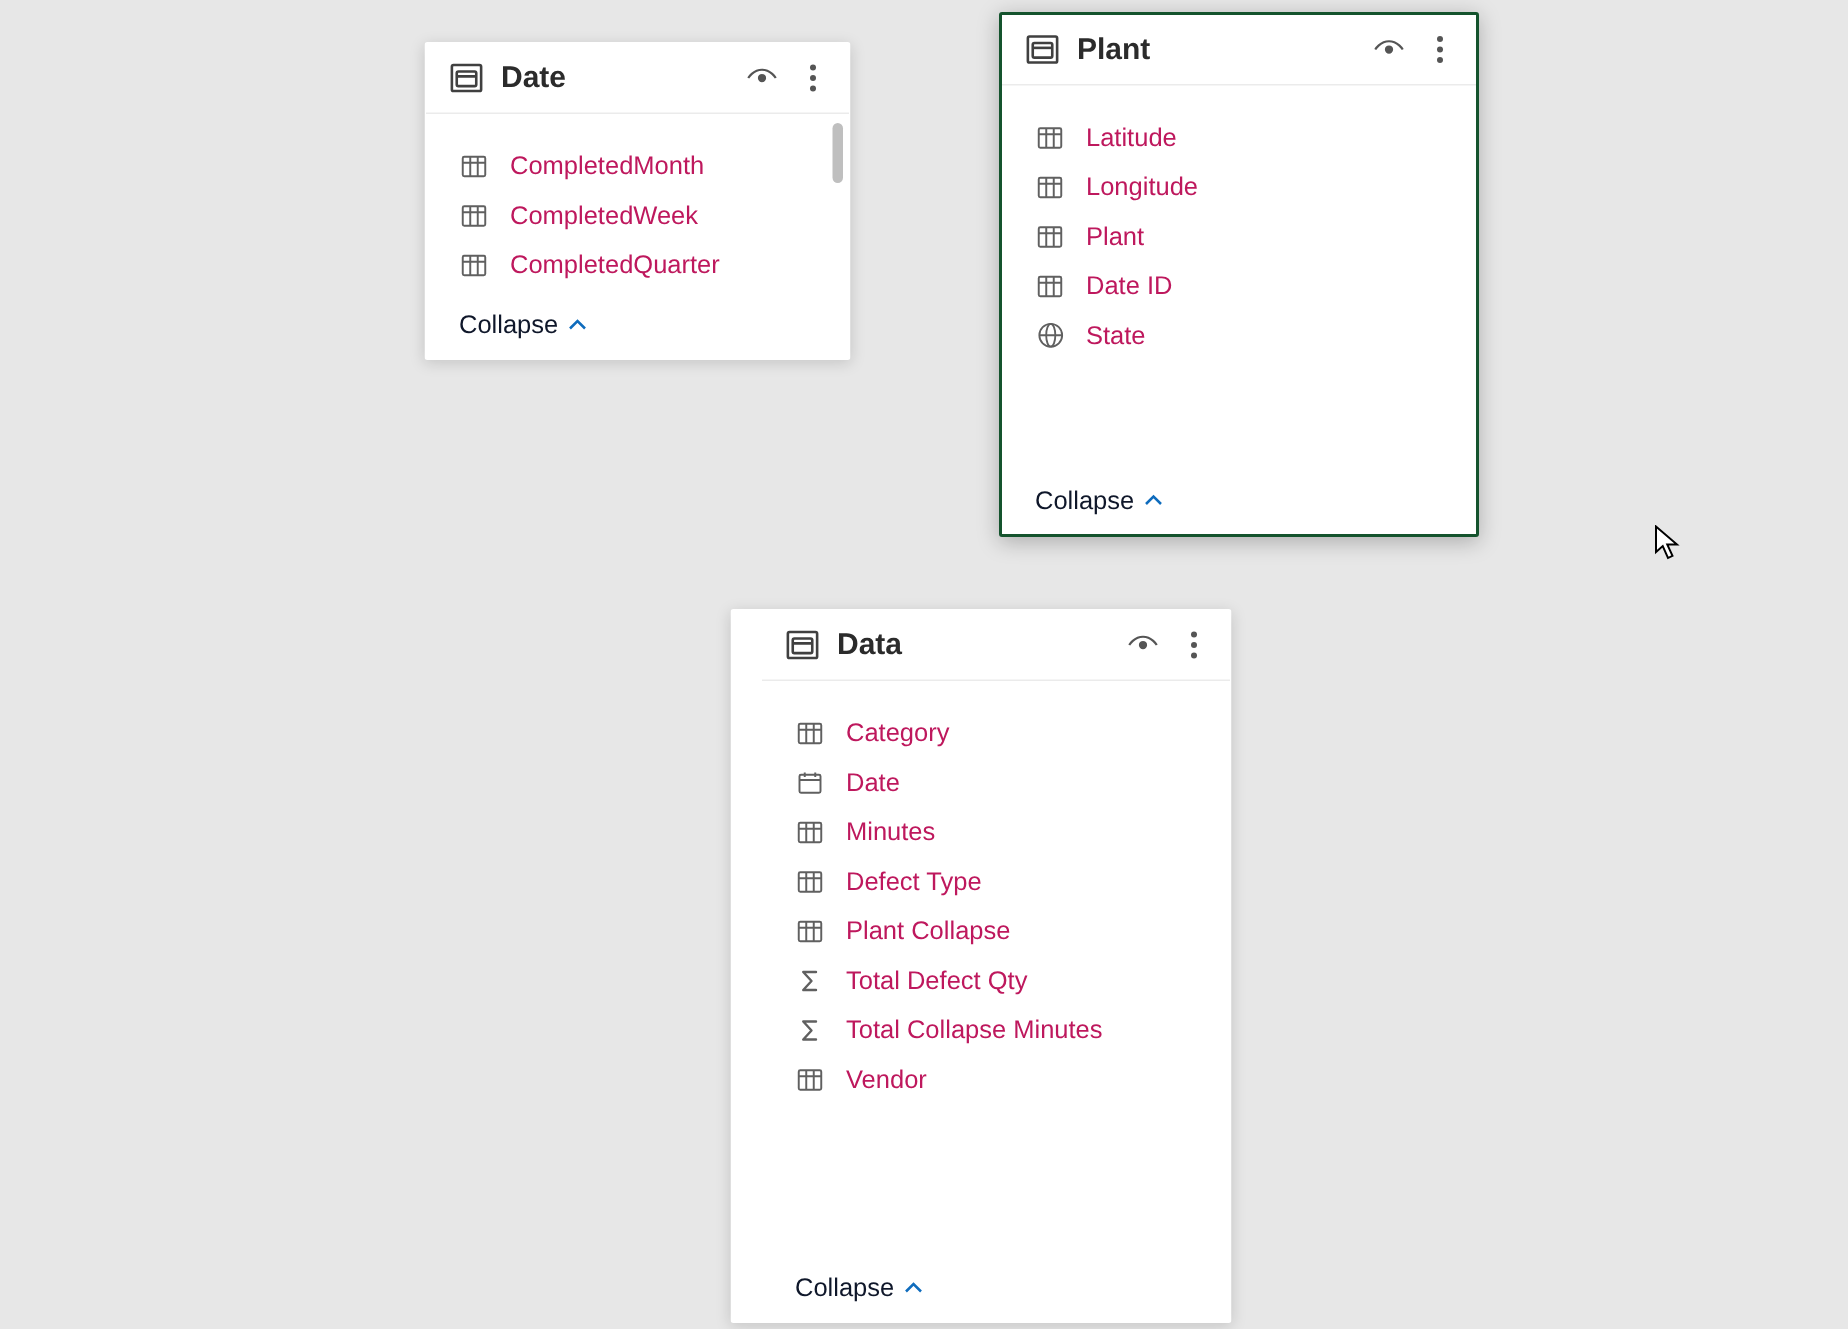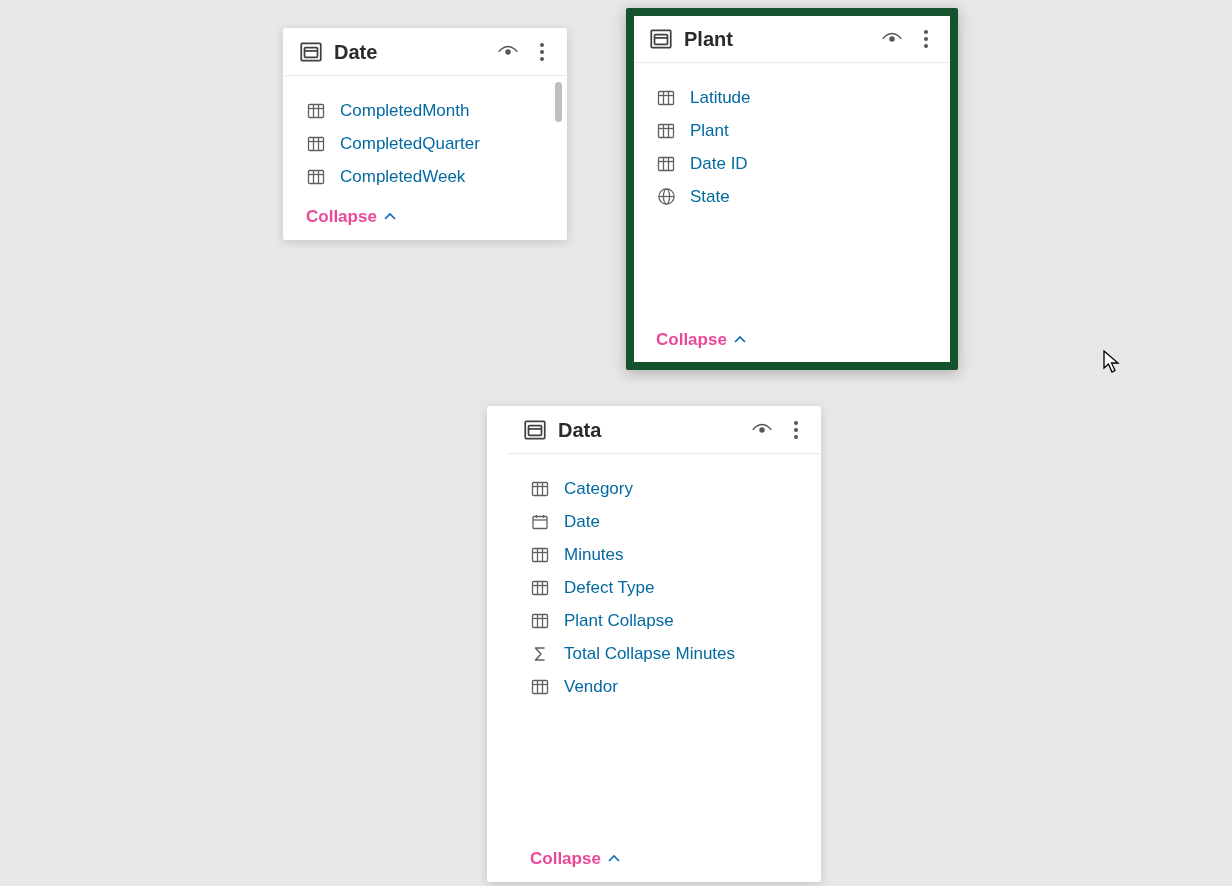--- a/index.html
+++ b/index.html
@@ -20,22 +20,23 @@
   .table-card {
     position: absolute;
     background: #ffffff;
     border-radius: 2px;
     box-shadow: 0 2px 10px rgba(0,0,0,0.15);
     border: 1px solid transparent;
     display: flex;
     flex-direction: column;
   }
   .table-card.selected {
-    border: 8px solid #14532d;
+    border: 2px solid #14532d;
     box-shadow: 0 3px 14px rgba(0,0,0,0.25);
+    margin-left: 40px;
   }
   .card-header {
     display: flex;
     align-items: center;
     padding: 10px 12px 10px 14px;
     border-bottom: 1px solid #ebebeb;
     gap: 10px;
   }
   .card-header .title {
     flex: 1 1 auto;
@@ -71,32 +72,32 @@
   .field-icon {
     width: 20px;
     height: 20px;
     display: flex;
     align-items: center;
     justify-content: center;
     color: #606060;
   }
   .field-label {
     font-size: 17px;
-    color: #0369a1;
+    color: #be185d;
   }
   .collapse-row {
     display: flex;
     align-items: center;
     gap: 6px;
     padding: 8px 0 12px 22px;
     color: #0f6cbd;
     font-size: 17px;
     cursor: pointer;
   }
-  .collapse-text { color:#ec4899;font-weight:bold; }
+  .collapse-text { color:#0f172a; }
   .scrollbar-thumb {
     position: absolute;
     top: 6px;
     right: 4px;
     width: 7px;
     height: 40px;
     background: #bfbfbf;
     border-radius: 4px;
   }
   .cursor {
@@ -155,32 +156,32 @@
         </div>
         <div class="field-row">
           <span class="field-icon">
             <svg width="18" height="18" viewBox="0 0 18 18" fill="none" stroke="#606060" stroke-width="1.3">
               <rect x="1.5" y="2.5" width="15" height="13" rx="1"></rect>
               <line x1="1.5" y1="6.5" x2="16.5" y2="6.5"></line>
               <line x1="6.5" y1="2.5" x2="6.5" y2="15.5"></line>
               <line x1="11.5" y1="2.5" x2="11.5" y2="15.5"></line>
             </svg>
           </span>
+          <span class="field-label">CompletedWeek</span>
+        </div>
+        <div class="field-row">
+          <span class="field-icon">
+            <svg width="18" height="18" viewBox="0 0 18 18" fill="none" stroke="#606060" stroke-width="1.3">
+              <rect x="1.5" y="2.5" width="15" height="13" rx="1"></rect>
+              <line x1="1.5" y1="6.5" x2="16.5" y2="6.5"></line>
+              <line x1="6.5" y1="2.5" x2="6.5" y2="15.5"></line>
+              <line x1="11.5" y1="2.5" x2="11.5" y2="15.5"></line>
+            </svg>
+          </span>
           <span class="field-label">CompletedQuarter</span>
-        </div>
-        <div class="field-row">
-          <span class="field-icon">
-            <svg width="18" height="18" viewBox="0 0 18 18" fill="none" stroke="#606060" stroke-width="1.3">
-              <rect x="1.5" y="2.5" width="15" height="13" rx="1"></rect>
-              <line x1="1.5" y1="6.5" x2="16.5" y2="6.5"></line>
-              <line x1="6.5" y1="2.5" x2="6.5" y2="15.5"></line>
-              <line x1="11.5" y1="2.5" x2="11.5" y2="15.5"></line>
-            </svg>
-          </span>
-          <span class="field-label">CompletedWeek</span>
         </div>
       </div>
     <div class="collapse-row">
       <span class="collapse-text">Collapse</span>
       <span class="collapse-chevron">
         <svg width="14" height="10" viewBox="0 0 14 10" fill="none" stroke="#0f6cbd" stroke-width="1.7">
             <path d="M2 7l5-5 5 5"></path>
           </svg>
       </span>
     </div>
@@ -224,20 +225,31 @@
         </div>
         <div class="field-row">
           <span class="field-icon">
             <svg width="18" height="18" viewBox="0 0 18 18" fill="none" stroke="#606060" stroke-width="1.3">
               <rect x="1.5" y="2.5" width="15" height="13" rx="1"></rect>
               <line x1="1.5" y1="6.5" x2="16.5" y2="6.5"></line>
               <line x1="6.5" y1="2.5" x2="6.5" y2="15.5"></line>
               <line x1="11.5" y1="2.5" x2="11.5" y2="15.5"></line>
             </svg>
           </span>
+          <span class="field-label">Longitude</span>
+        </div>
+        <div class="field-row">
+          <span class="field-icon">
+            <svg width="18" height="18" viewBox="0 0 18 18" fill="none" stroke="#606060" stroke-width="1.3">
+              <rect x="1.5" y="2.5" width="15" height="13" rx="1"></rect>
+              <line x1="1.5" y1="6.5" x2="16.5" y2="6.5"></line>
+              <line x1="6.5" y1="2.5" x2="6.5" y2="15.5"></line>
+              <line x1="11.5" y1="2.5" x2="11.5" y2="15.5"></line>
+            </svg>
+          </span>
           <span class="field-label">Plant</span>
         </div>
         <div class="field-row">
           <span class="field-icon">
             <svg width="18" height="18" viewBox="0 0 18 18" fill="none" stroke="#606060" stroke-width="1.3">
               <rect x="1.5" y="2.5" width="15" height="13" rx="1"></rect>
               <line x1="1.5" y1="6.5" x2="16.5" y2="6.5"></line>
               <line x1="6.5" y1="2.5" x2="6.5" y2="15.5"></line>
               <line x1="11.5" y1="2.5" x2="11.5" y2="15.5"></line>
             </svg>
@@ -344,20 +356,28 @@
             </svg>
           </span>
           <span class="field-label">Plant Collapse</span>
         </div>
         <div class="field-row">
           <span class="field-icon">
             <svg width="18" height="18" viewBox="0 0 18 18" fill="none" stroke="#606060" stroke-width="1.6" stroke-linejoin="round" stroke-linecap="round">
               <path d="M13 3 H4.5 L10 9 L4.5 15 H13"></path>
             </svg>
           </span>
+          <span class="field-label">Total Defect Qty</span>
+        </div>
+        <div class="field-row">
+          <span class="field-icon">
+            <svg width="18" height="18" viewBox="0 0 18 18" fill="none" stroke="#606060" stroke-width="1.6" stroke-linejoin="round" stroke-linecap="round">
+              <path d="M13 3 H4.5 L10 9 L4.5 15 H13"></path>
+            </svg>
+          </span>
           <span class="field-label">Total Collapse Minutes</span>
         </div>
         <div class="field-row">
           <span class="field-icon">
             <svg width="18" height="18" viewBox="0 0 18 18" fill="none" stroke="#606060" stroke-width="1.3">
               <rect x="1.5" y="2.5" width="15" height="13" rx="1"></rect>
               <line x1="1.5" y1="6.5" x2="16.5" y2="6.5"></line>
               <line x1="6.5" y1="2.5" x2="6.5" y2="15.5"></line>
               <line x1="11.5" y1="2.5" x2="11.5" y2="15.5"></line>
             </svg>

